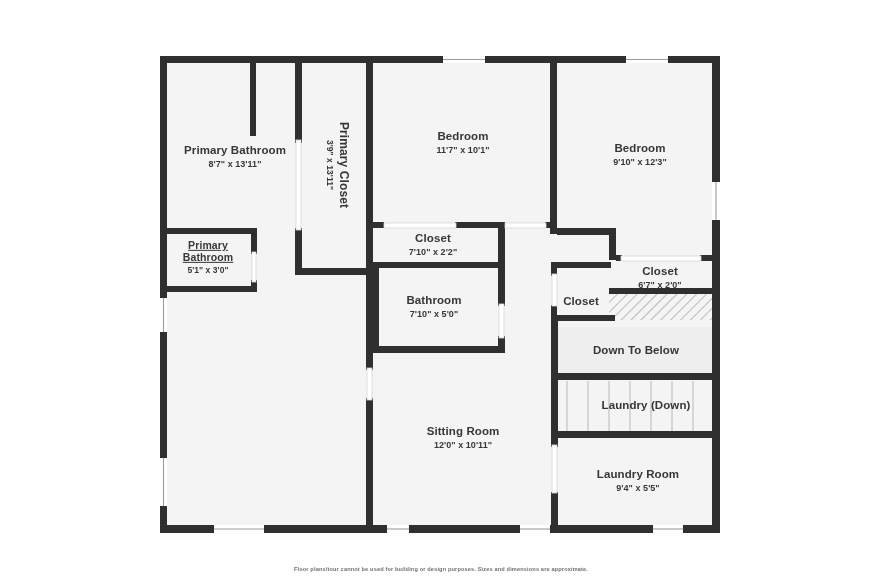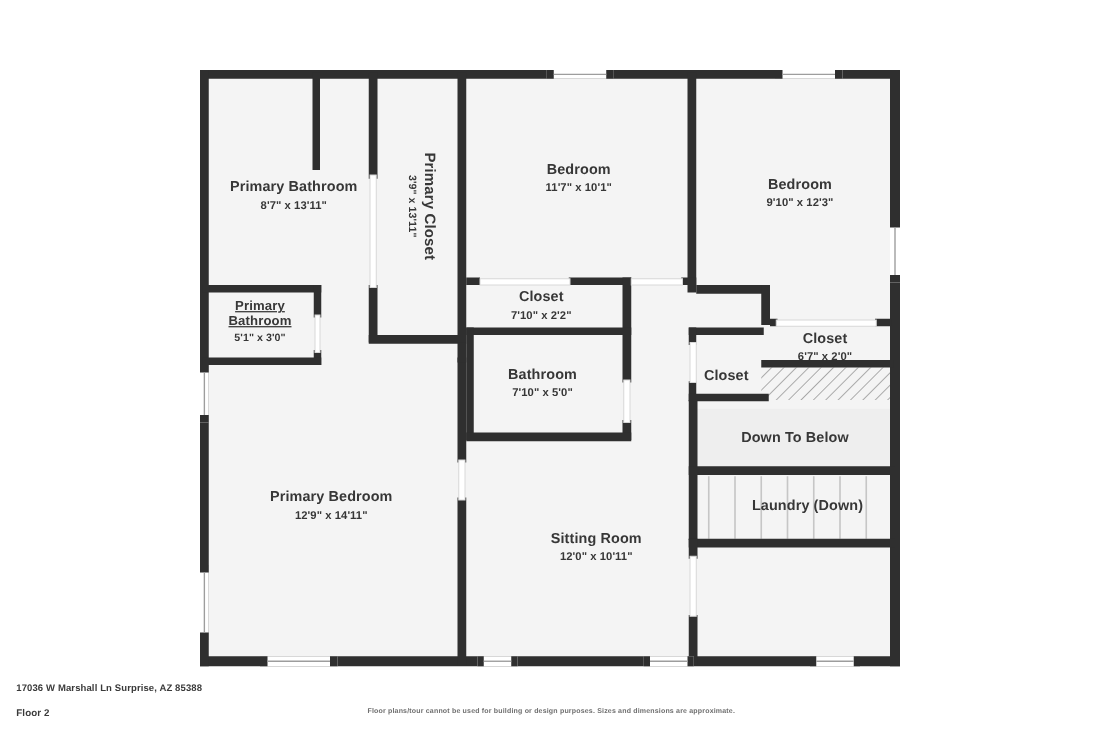--- a/index.html
+++ b/index.html
@@ -333,41 +333,37 @@
 
     <div class="room-label" style="left:581px; top:302px;">
       <span class="rname">Closet</span>
     </div>
 
     <div class="room-label" style="left:434px; top:307px;">
       <span class="rname">Bathroom</span>
       <span class="rdim">7'10" x 5'0"</span>
     </div>
 
-    <div class="room-label" style="left:265px; top:405px;">
-      <span class="rname">Primary Bedroom</span>
-      <span class="rdim">12'9" x 14'11"</span>
-    </div>
-
-    <div class="room-label" style="left:463px; top:438px;margin-left:14px;">
+
+    <div class="room-label" style="left:463px; top:438px;">
       <span class="rname">Sitting Room</span>
       <span class="rdim">12'0" x 10'11"</span>
     </div>
 
     <div class="room-label" style="left:636px; top:351px;">
       <span class="rname">Down To Below</span>
     </div>
 
     <div class="room-label" style="left:646px; top:406px;">
       <span class="rname">Laundry (Down)</span>
     </div>
 
+    <div class="room-label" style="left:638px; top:481px;">
+      <span class="rname">Laundry Room</span>
+      <span class="rdim">9'4" x 5'5"</span>
+    </div>
 
   </div>
 </div>
 
 <div id="footer">
-  <div id="addr-block">
-    <div id="addr-line">17036 W Marshall Ln Surprise, AZ 85388</div>
-    <div id="floor-line">Floor 2</div>
-  </div>
   <div id="disclaimer">Floor plans/tour cannot be used for building or design purposes. Sizes and dimensions are approximate.</div>
 </div>
 
 </body></html>

